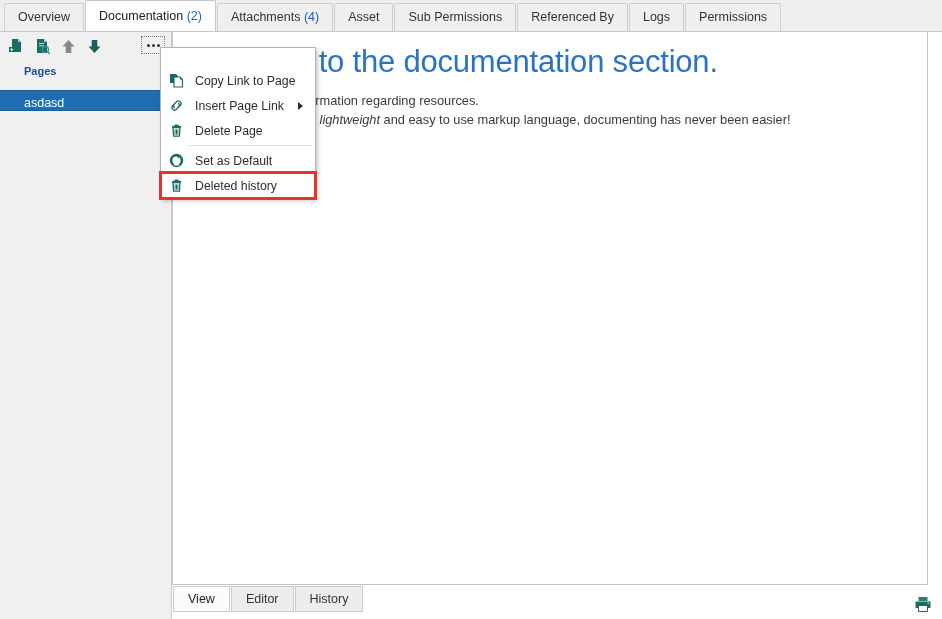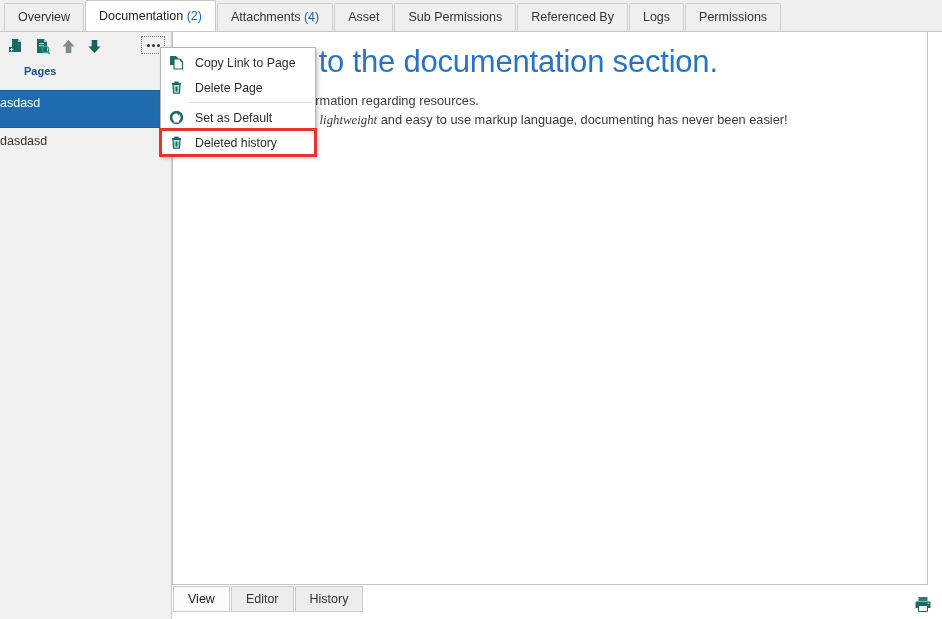--- a/index.html
+++ b/index.html
@@ -66,21 +66,22 @@
     padding-left: 8px;
     gap: 9px;
   }
   .tbicon { width: 17px; height: 17px; display: block; cursor: pointer; }
   .pages-title {
     position: absolute; left: 24px; top: 33px;
     font-size: 11px; font-weight: bold; color: #18508f;
   }
   .page-list { position: absolute; left: 0; top: 58px; width: 172px; }
   .page-item {
-    height: 38px; line-height: 27px;
+    height: 21px; line-height: 27px;
+    padding-left: 24px;
     font-size: 12.5px;
     color: #333333;
     cursor: default;
   }
   .page-item.selected {
     background: #1f6cb0;
     color: #ffffff;
     border-top: 1px solid #1a5e9b;
     border-bottom: 1px solid #1a5e9b;
     line-height: 25px;
@@ -120,21 +121,21 @@
     letter-spacing: -0.2px;
   }
   .doc-line {
     position: absolute; left: 10px;
     font-size: 12.8px;
     color: #3a3a3a;
     white-space: nowrap;
   }
   .doc-line.l1 { top: 61px; }
   .doc-line.l2 { top: 80px; }
-  .doc-line em { font-style: italic; font-family: Liberation Serif, serif; }
+  .doc-line em { font-style: italic; }
 
   
   .bottom-tabs {
     position: absolute; left: 172px; top: 586px;
     width: 756px; height: 50px;
     background: #ffffff;
     display: flex;
     align-items: flex-start;
     padding-left: 1px;
   }
@@ -156,21 +157,21 @@
   }
 
   
   .ctx-menu {
     position: absolute; left: 160px; top: 47px;
     width: 156px;
     background: #ffffff;
     border: 1px solid #b4b4b4;
     box-shadow: 2px 2px 4px rgba(0,0,0,0.22);
     z-index: 20;
-    padding: 2px 0 0 0;
+    padding: 20px 0 0 0;
   }
   .ctx-item {
     position: relative;
     height: 25px;
     display: flex; align-items: center;
     font-size: 12.3px;
     color: #2c2c2c;
     cursor: pointer;
     padding-left: 4px;
   }
@@ -259,23 +260,20 @@
         <path d="M8.5 15 L2.5 8.5 H5.7 V2 H11.3 V8.5 H14.5 Z" fill="#18605c"></path>
       </svg>
     </div>
 
     <div class="pages-title">Pages</div>
 
     <div class="page-list">
       <div class="page-item selected">
         <span>asdasd</span>
       </div>
-      <div class="page-item">
-        <span>dasdasd</span>
-      </div>
     </div>
   </div>
 
   <div class="more-btn">
     <i></i>
     <i></i>
     <i></i>
   </div>
 
   <div class="content-pane">
@@ -311,20 +309,30 @@
       <span class="ctx-ico">
         <svg width="15" height="15" viewBox="0 0 15 15">
           <path d="M1 1 h6 l2 2 v7 h-8 z" fill="#1b6b63"></path>
           <path d="M5 4 h6 l2.5 2.5 v7.5 h-8.5 z" fill="#ffffff" stroke="#1b6b63" stroke-width="1.2"></path>
           <path d="M11 4 v2.5 h2.5 z" fill="#1b6b63"></path>
         </svg>
       </span>
       <span class="ctx-lbl">Copy Link to Page</span>
     </div>
 
+    <div class="ctx-item">
+      <span class="ctx-ico">
+        <svg width="15" height="15" viewBox="0 0 15 15">
+          <path d="M5.4 9.6 a2.6 2.6 0 0 1 0 -3.7 l2.1 -2.1 a2.6 2.6 0 1 1 3.7 3.7 l-1 1" fill="none" stroke="#2d6f6a" stroke-width="1.4" stroke-linecap="round"></path>
+          <path d="M9.6 5.4 a2.6 2.6 0 0 1 0 3.7 l-2.1 2.1 a2.6 2.6 0 1 1 -3.7 -3.7 l1 -1" fill="none" stroke="#2d6f6a" stroke-width="1.4" stroke-linecap="round"></path>
+        </svg>
+      </span>
+      <span class="ctx-lbl">Insert Page Link</span>
+      <span class="ctx-arrow"></span>
+    </div>
 
 
     <div class="ctx-item">
       <span class="ctx-ico">
         <svg width="15" height="15" viewBox="0 0 15 15">
           <path d="M5.4 1.6 h4.2 v1.4 h-4.2 z" fill="#1b6b63"></path>
           <path d="M3 2.9 h9 v1.5 h-9 z" fill="#1b6b63"></path>
           <path d="M4 4.6 h7 l-0.6 8.6 h-5.8 z" fill="none" stroke="#1b6b63" stroke-width="1.3"></path>
           <path d="M6.1 6.4 v5.2 M7.5 6.4 v5.2 M8.9 6.4 v5.2" stroke="#1b6b63" stroke-width="1"></path>
         </svg>

